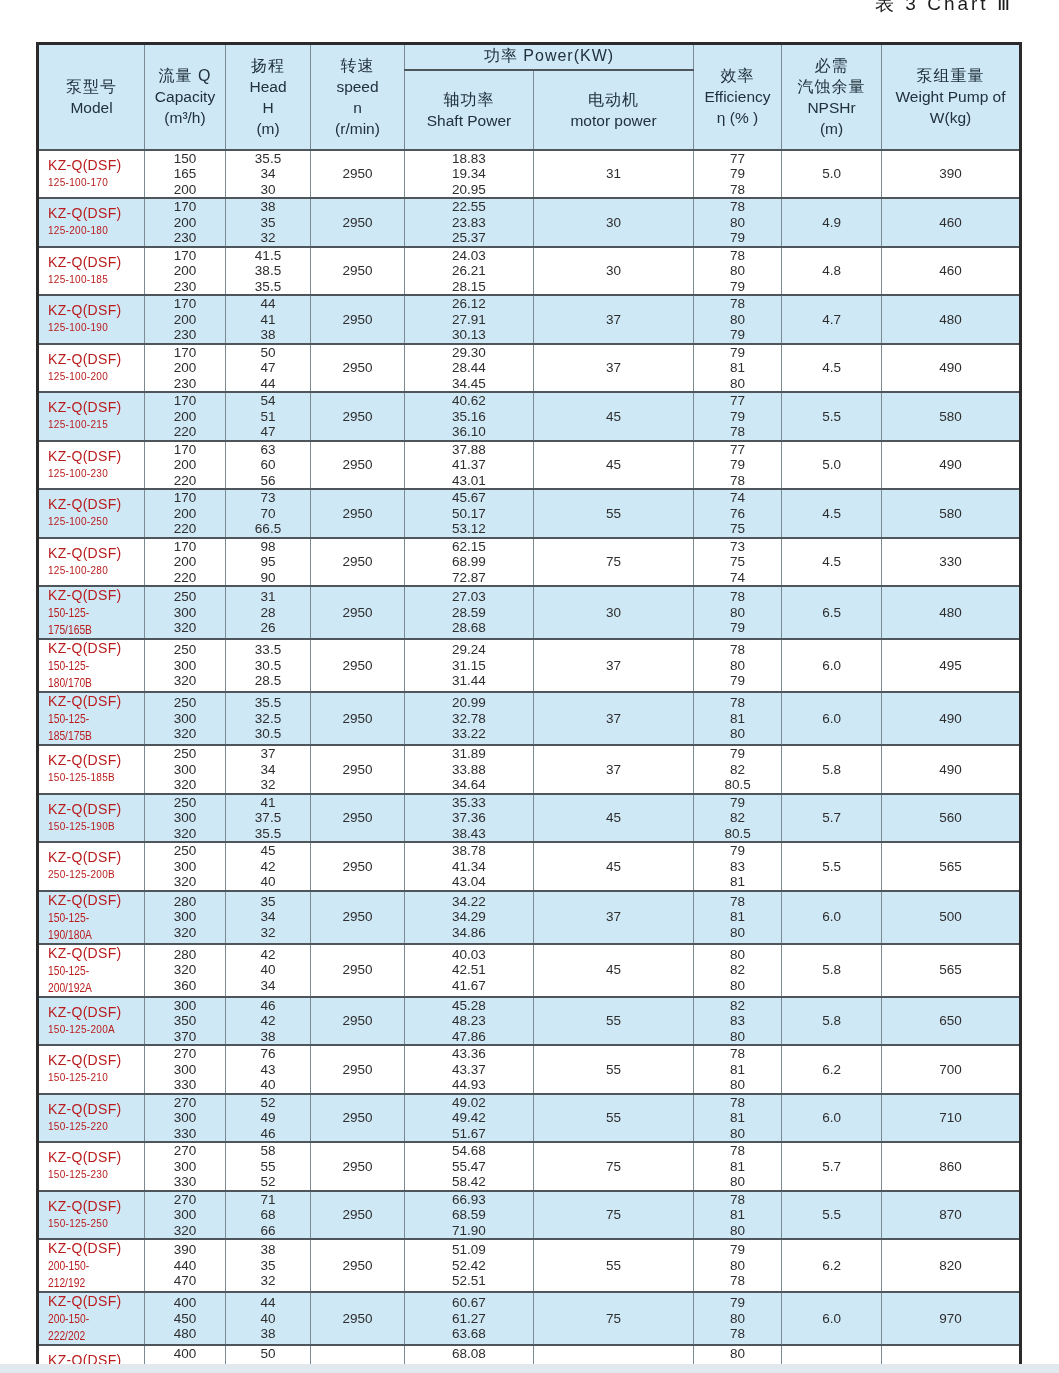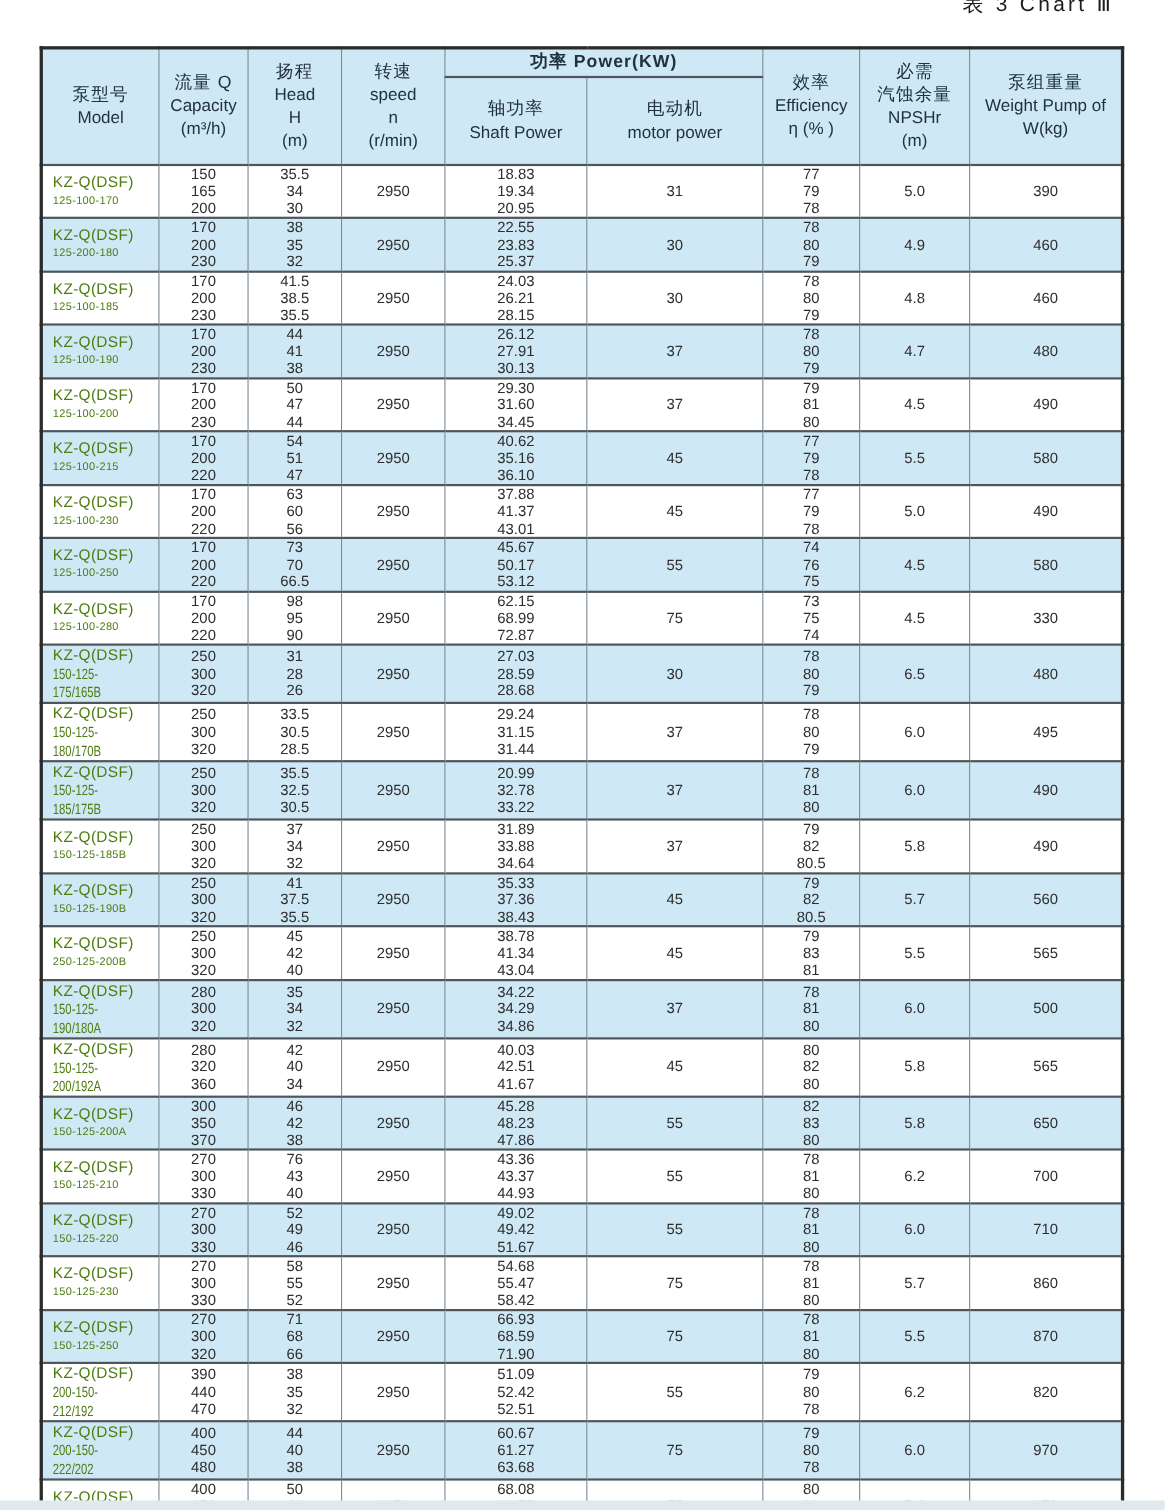--- a/index.html
+++ b/index.html
@@ -26,28 +26,28 @@
     border-top:2px solid #4e565b;
     border-bottom:2px solid #4e565b;
     vertical-align:middle;text-align:center;padding:0;
     font-weight:normal;
   }
   thead th{background:var(--row-alt,#cfe8f6);color:#21323c;}
   thead tr.h1{height:26px;}
   thead tr.h2{height:80px;}
   .hline{line-height:21px;font-size:15.5px;}
   .hline.zh{font-size:16px;letter-spacing:1px;}
-  .power-group{font-size:16px;letter-spacing:1px;font-weight:bold;}
+  .power-group{font-size:16px;letter-spacing:1px;}
   tbody tr{height:48.4px;background:#ffffff;}
   tbody tr.alt{background:var(--row-alt,#cfe8f6);}
   td.num{
     white-space:pre-line;
     font-size:13.5px;line-height:15.5px;color:#2e2e2e;
   }
-  td.model{text-align:left;padding-left:9px;color:#4d7c0f;}
+  td.model{text-align:left;padding-left:9px;color:#b91c1c;}
   .model-name{font-size:14px;line-height:17px;letter-spacing:0.3px;}
   .model-code{font-size:10px;line-height:17px;letter-spacing:0.3px;transform-origin:left center;}
   .model-code.narrow{transform:scaleX(0.76);letter-spacing:0px;font-size:13.5px;}
   .bottom-strip{
     position:absolute;left:0;right:0;bottom:0;height:9px;
     background:#e2e9ee;
   }
 </style>
 </head>
 <body>
@@ -217,21 +217,21 @@
       <div class="model-code">125-100-200</div>
     </td>
     <td class="num">170
 200
 230</td>
     <td class="num">50
 47
 44</td>
     <td class="num">2950</td>
     <td class="num">29.30
-31.60
+28.44
 34.45</td>
     <td class="num">37</td>
     <td class="num">79
 81
 80</td>
     <td class="num">4.5</td>
     <td class="num">490</td>
   </tr>
         <tr class="alt">
     <td class="model">

